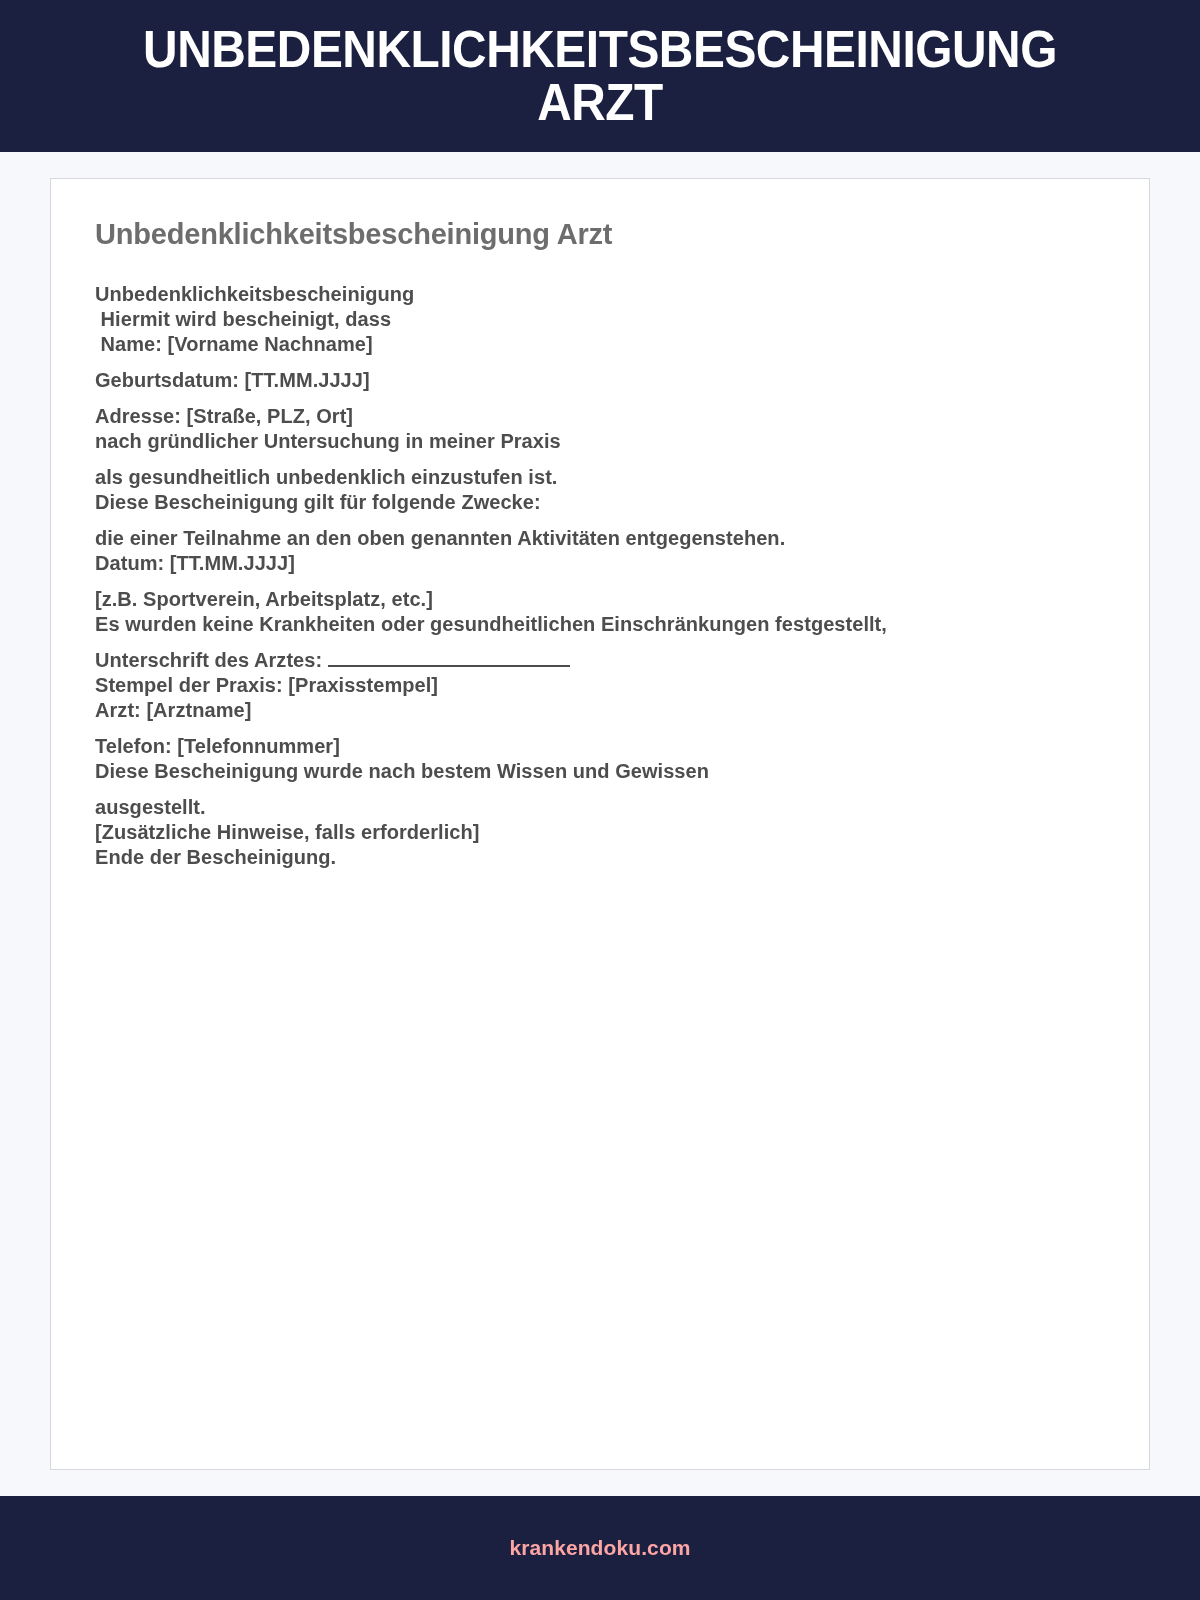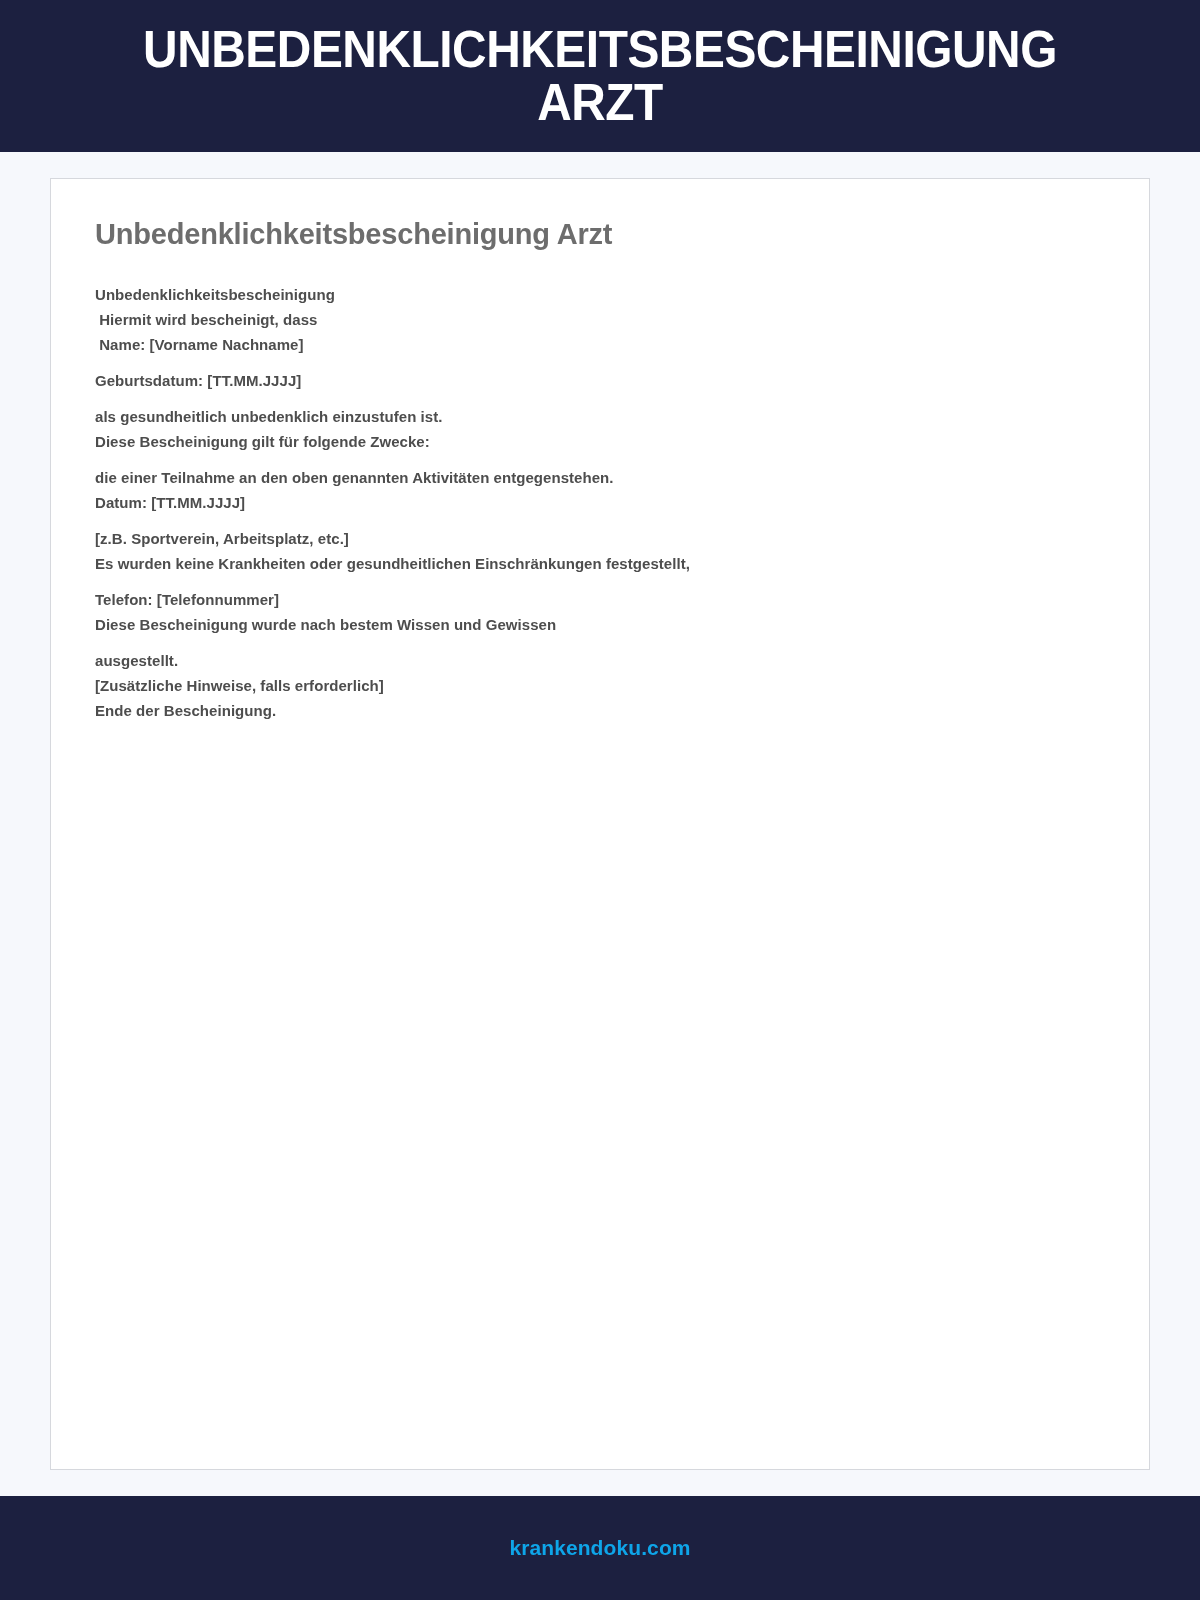--- a/index.html
+++ b/index.html
@@ -61,21 +61,21 @@
     font-size: 29px;
     font-weight: bold;
     line-height: 1.2;
     margin: 0 0 30px 0;
     padding-left: 0px;
     letter-spacing: -0.2px;
   }
 
   .doc-body {
     color: #4d4d4d;
-    font-size: 15px;
+    font-size: 20px;
     font-weight: bold;
     line-height: 25px;
     letter-spacing: 0.05px;
   }
 
   .para {
     margin: 0 0 11px 0;
     white-space: pre-wrap;
   }
   .para:last-child { margin-bottom: 12px; }
@@ -95,21 +95,21 @@
     left: 0;
     bottom: 0;
     width: 1200px;
     height: 104px;
     background: #1c2040;
     display: flex;
     align-items: center;
     justify-content: center;
   }
   .footer-text {
-    color: #0ea5e9;
+    color: #fca5a5;
     font-size: 21px;
     font-weight: bold;
     letter-spacing: 0.1px;
   }
 </style>
 </head>
 <body>
 
 <header class="banner">
   <h1 class="banner-title">UNBEDENKLICHKEITSBESCHEINIGUNG ARZT</h1>
@@ -121,30 +121,33 @@
     <h2 class="doc-title">Unbedenklichkeitsbescheinigung Arzt</h2>
 
     <section class="doc-body">
 
       <p class="para">Unbedenklichkeitsbescheinigung
  Hiermit wird bescheinigt, dass
  Name: [Vorname Nachname]</p>
 
       <p class="para">Geburtsdatum: [TT.MM.JJJJ]</p>
 
+      <p class="para">Adresse: [Straße, PLZ, Ort]
+nach gründlicher Untersuchung in meiner Praxis</p>
 
       <p class="para">als gesundheitlich unbedenklich einzustufen ist.
 Diese Bescheinigung gilt für folgende Zwecke:</p>
 
       <p class="para">die einer Teilnahme an den oben genannten Aktivitäten entgegenstehen.
 Datum: [TT.MM.JJJJ]</p>
 
       <p class="para">[z.B. Sportverein, Arbeitsplatz, etc.]
 Es wurden keine Krankheiten oder gesundheitlichen Einschränkungen festgestellt,</p>
 
+      <p class="para"><span>Unterschrift des Arztes:</span><span class="sig-line"></span><br><span>Stempel der Praxis: [Praxisstempel]</span><br><span>Arzt: [Arztname]</span></p>
 
 
 
       <p class="para">Telefon: [Telefonnummer]
 Diese Bescheinigung wurde nach bestem Wissen und Gewissen</p>
 
       <p class="para">ausgestellt.
 [Zusätzliche Hinweise, falls erforderlich]
 Ende der Bescheinigung.</p>
 

